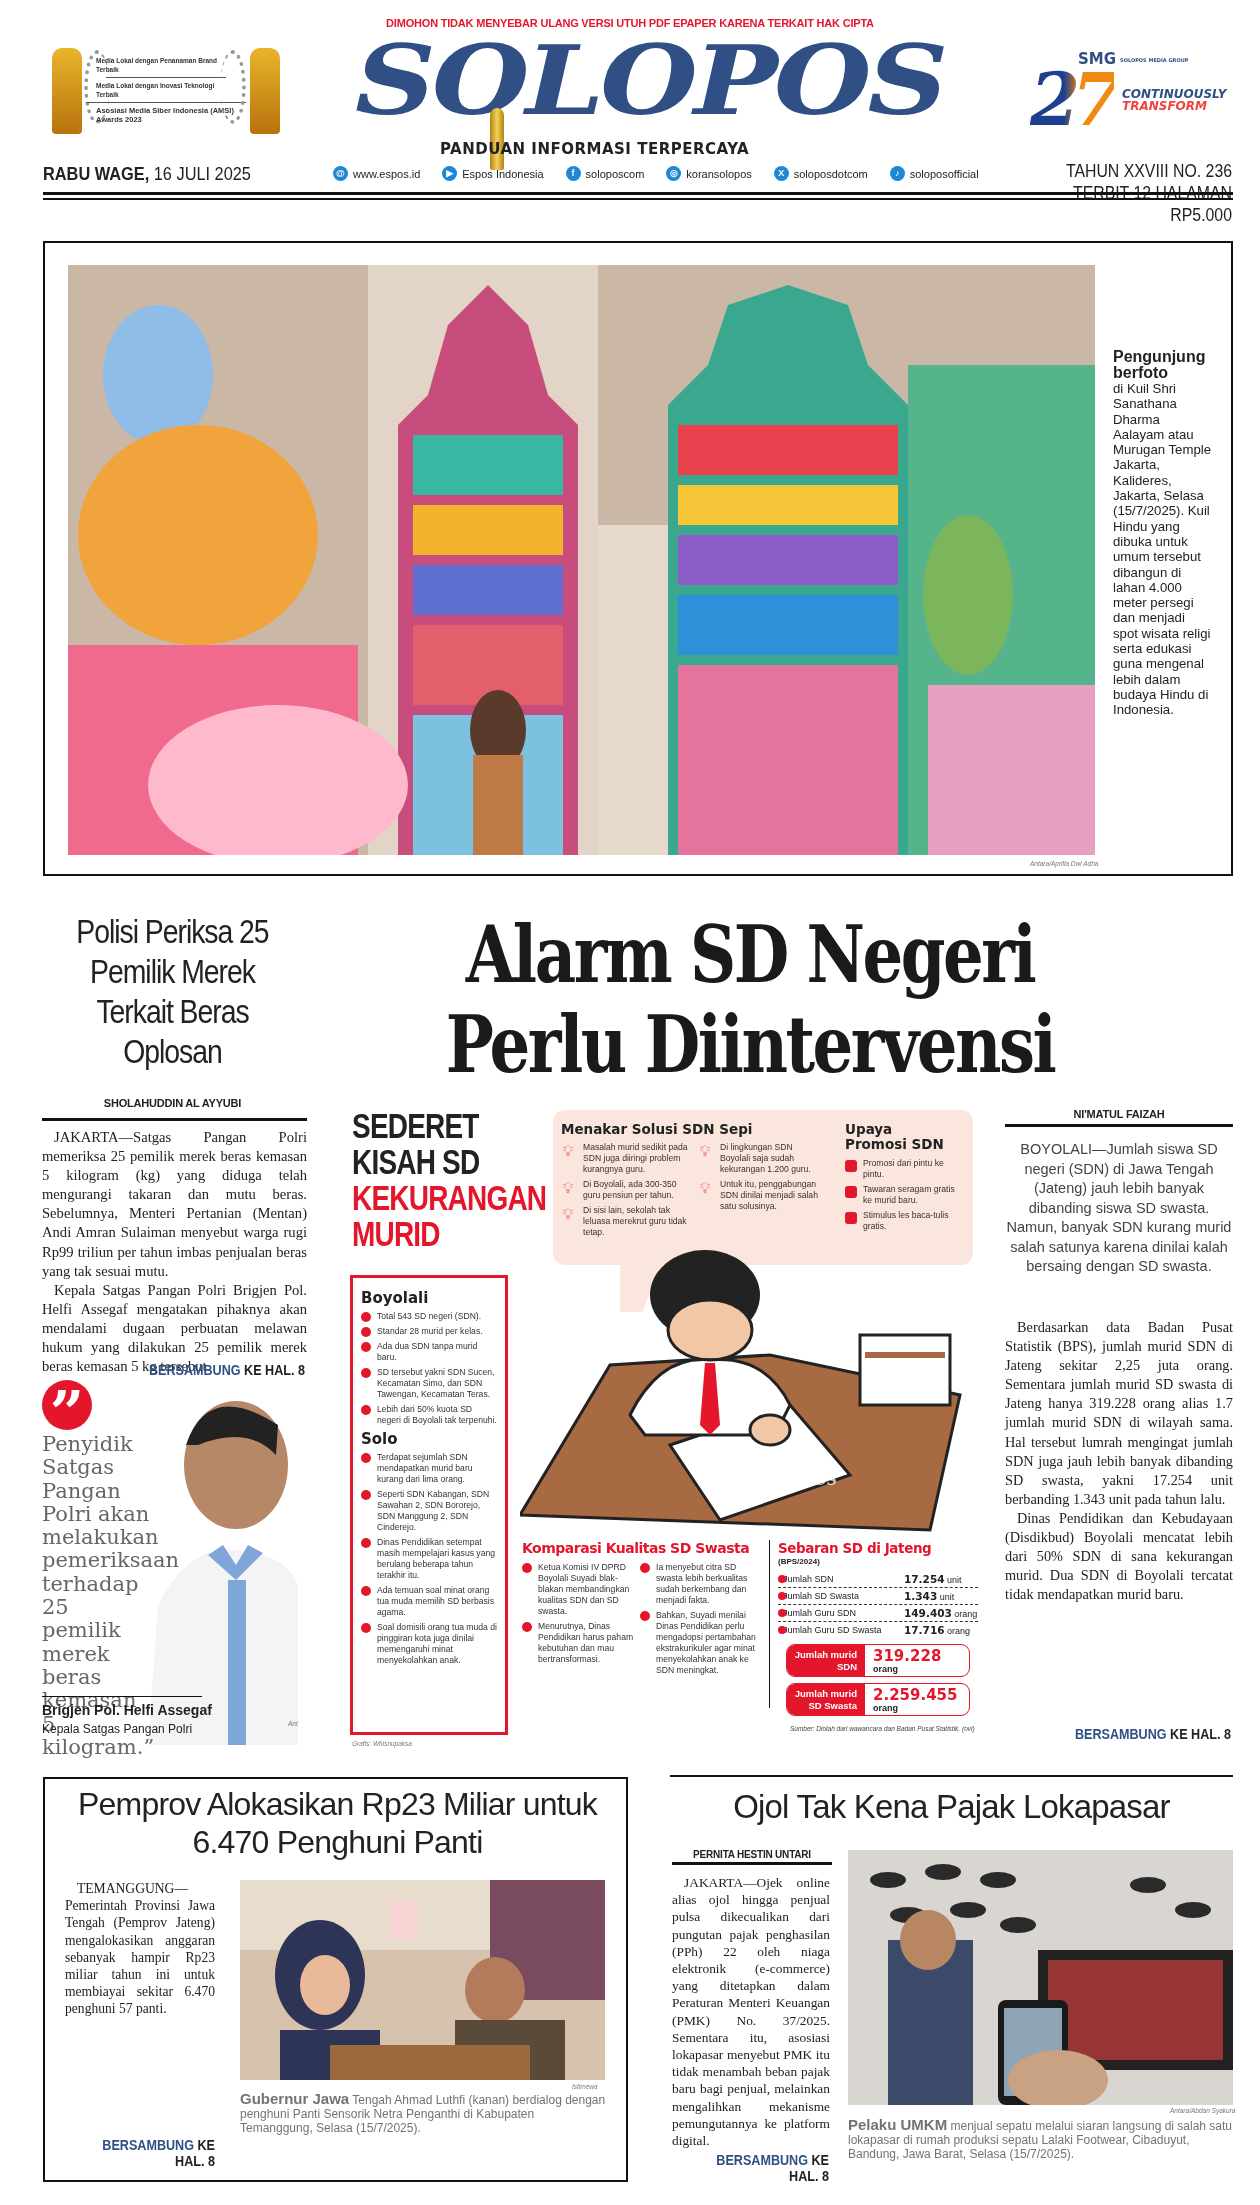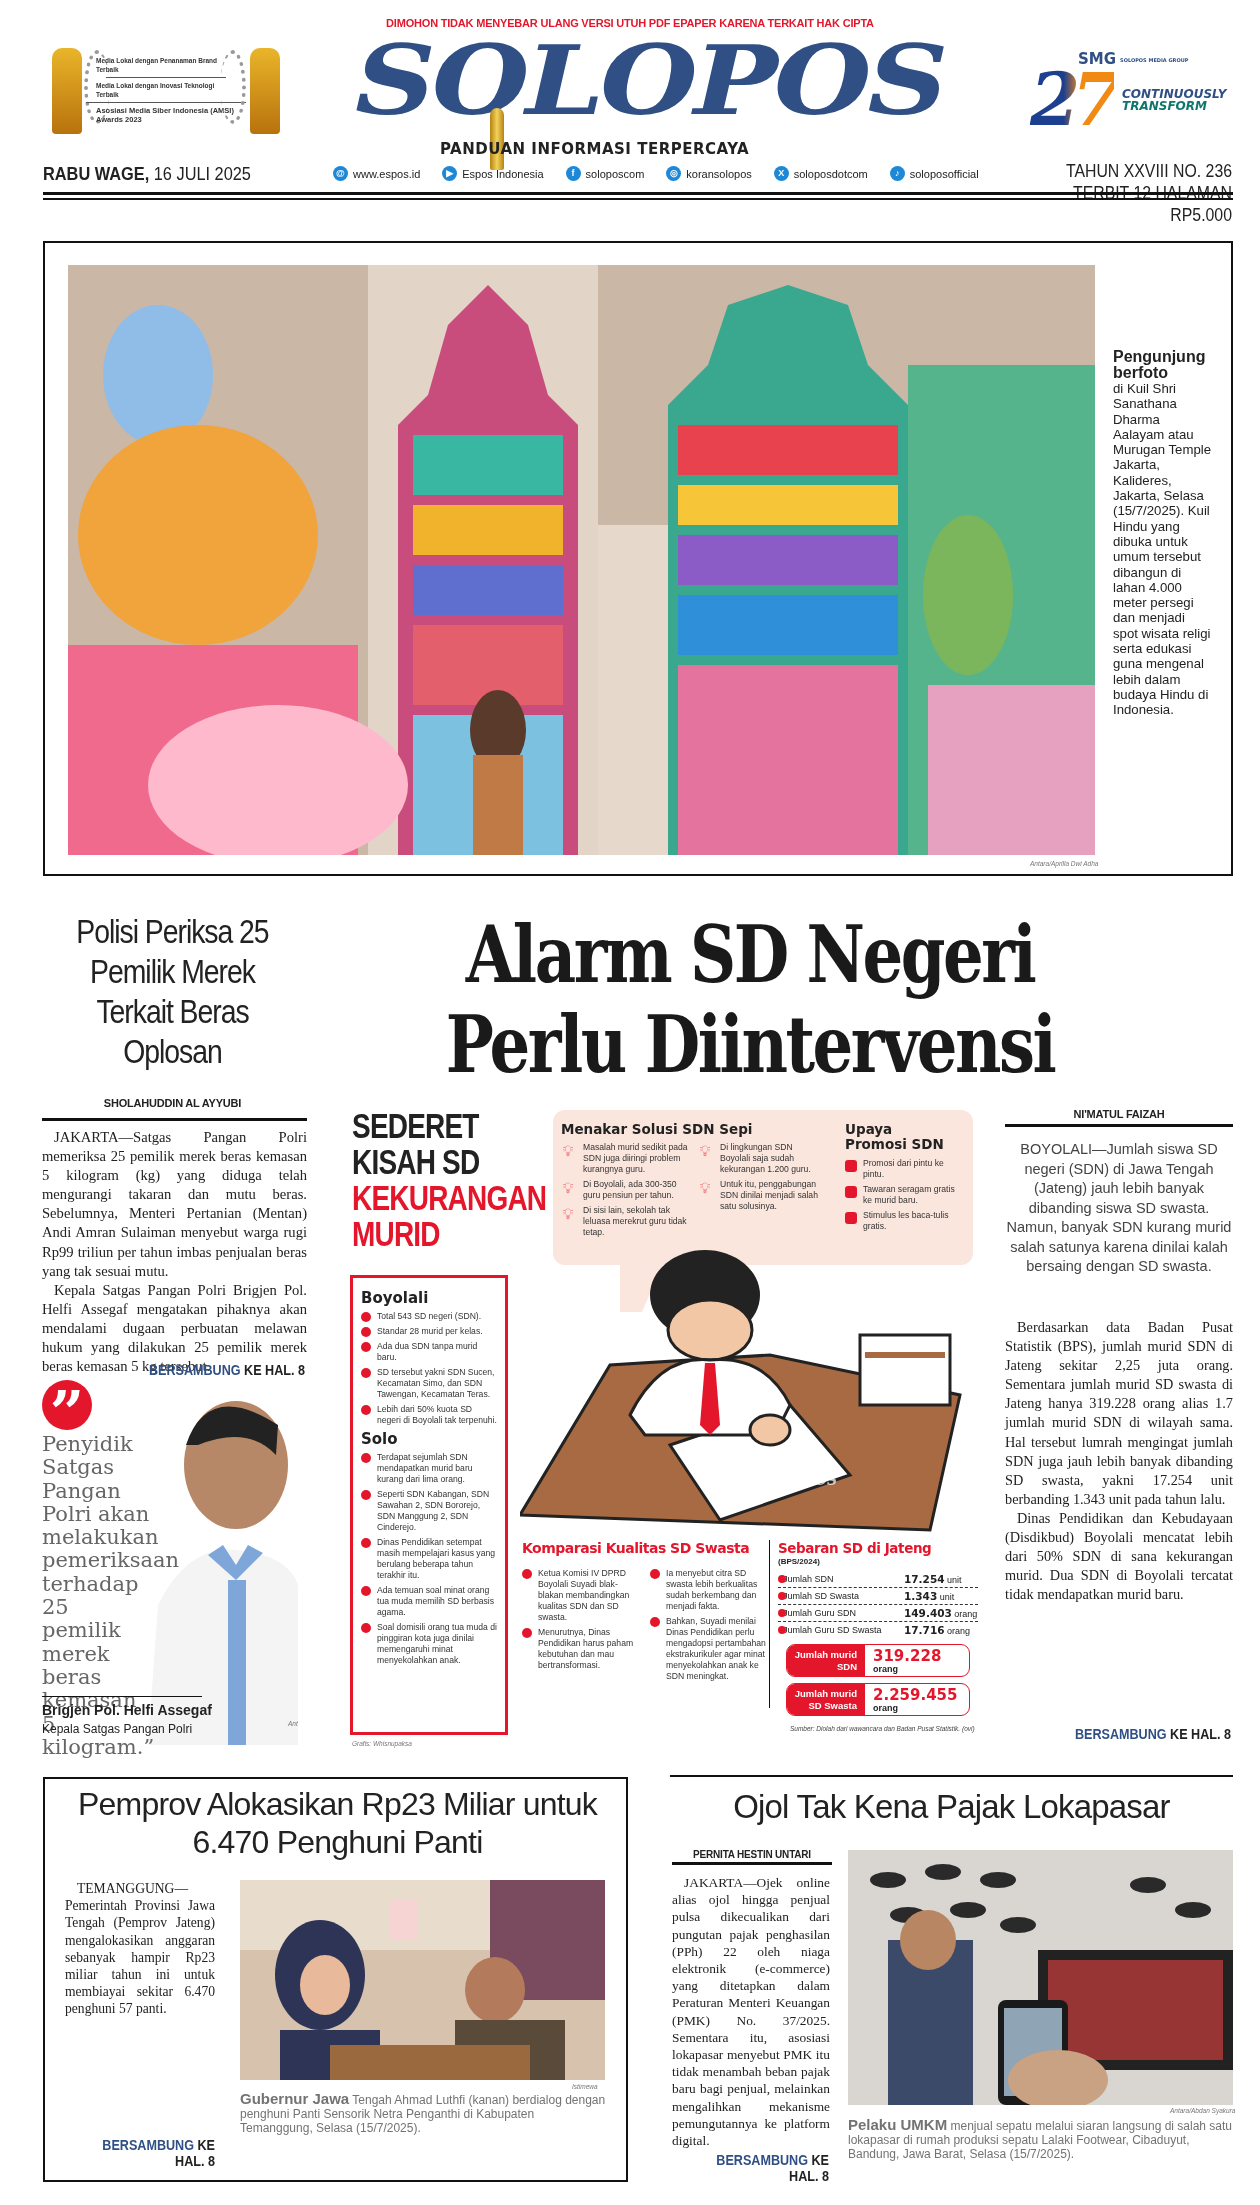--- a/index.html
+++ b/index.html
@@ -99,21 +99,21 @@
 
 <div class="abs logo">SOLOPOS</div>
 <div class="abs spire"></div>
 <div class="abs tagline">PANDUAN INFORMASI TERPERCAYA</div>
 
 <div class="abs anniv">
   <div style="position:absolute;left:48px;top:0;font:900 15px 'DejaVu Sans',sans-serif;color:#2f4f85"><span>SMG</span><span style="font-size:5px;margin-left:4px;vertical-align:middle">SOLOPOS MEDIA GROUP</span></div>
   <div style="position:absolute;left:0;top:14px;font:italic 900 72px 'DejaVu Serif',serif;line-height:72px;background:linear-gradient(90deg,#1c3f8f 40%,#f08a14 60%);-webkit-background-clip:text;color:transparent;letter-spacing:-8px">27</div>
   <div style="position:absolute;left:92px;top:38px;font:italic 900 12px 'DejaVu Sans',sans-serif;line-height:12px">
     <div style="color:#2f4f85">CONTINUOUSLY</div>
-    <div style="color:#0f766e">TRANSFORM</div>
+    <div style="color:#ef4444">TRANSFORM</div>
   </div>
 </div>
 
 <div class="abs date"><b>RABU WAGE,</b><span> 16 JULI 2025</span></div>
 
 <div class="abs socials">
   <div class="soc">
       <i>@</i>
       <span>www.espos.id</span>
     </div>
@@ -318,21 +318,21 @@
     <ellipse cx="190" cy="85" rx="42" ry="30" fill="#f1c7a6" stroke="#222" stroke-width="3"></ellipse>
     <path d="M110 170 Q140 110 190 115 Q245 110 270 160 L255 190 L125 190Z" fill="#fff" stroke="#222" stroke-width="3"></path>
     <path d="M185 118 L195 118 L200 180 L190 190 L180 180Z" fill="#e4162b"></path>
     <ellipse cx="250" cy="185" rx="20" ry="15" fill="#f1c7a6" stroke="#222" stroke-width="3"></ellipse>
     <text x="240" y="240" font-family="DejaVu Serif,serif" font-size="14" font-style="italic" font-weight="bold" fill="#fff" opacity=".7">SOLOPOS</text>
   </svg>
 </div>
 
 <div class="abs komp">
   <h4>Komparasi Kualitas SD Swasta</h4>
-  <div style="display:flex;gap:10px;margin-top:12px">
+  <div style="display:flex;margin-top:6px">
     <div style="width:118px">
       <div class="ig-li">
           <span class="dot"></span>
           <span>Ketua Komisi IV DPRD Boyolali Suyadi blak-blakan membandingkan kualitas SDN dan SD swasta.</span>
         </div>
       <div class="ig-li">
           <span class="dot"></span>
           <span>Menurutnya, Dinas Pendidikan harus paham kebutuhan dan mau bertransformasi.</span>
         </div>
     </div>

